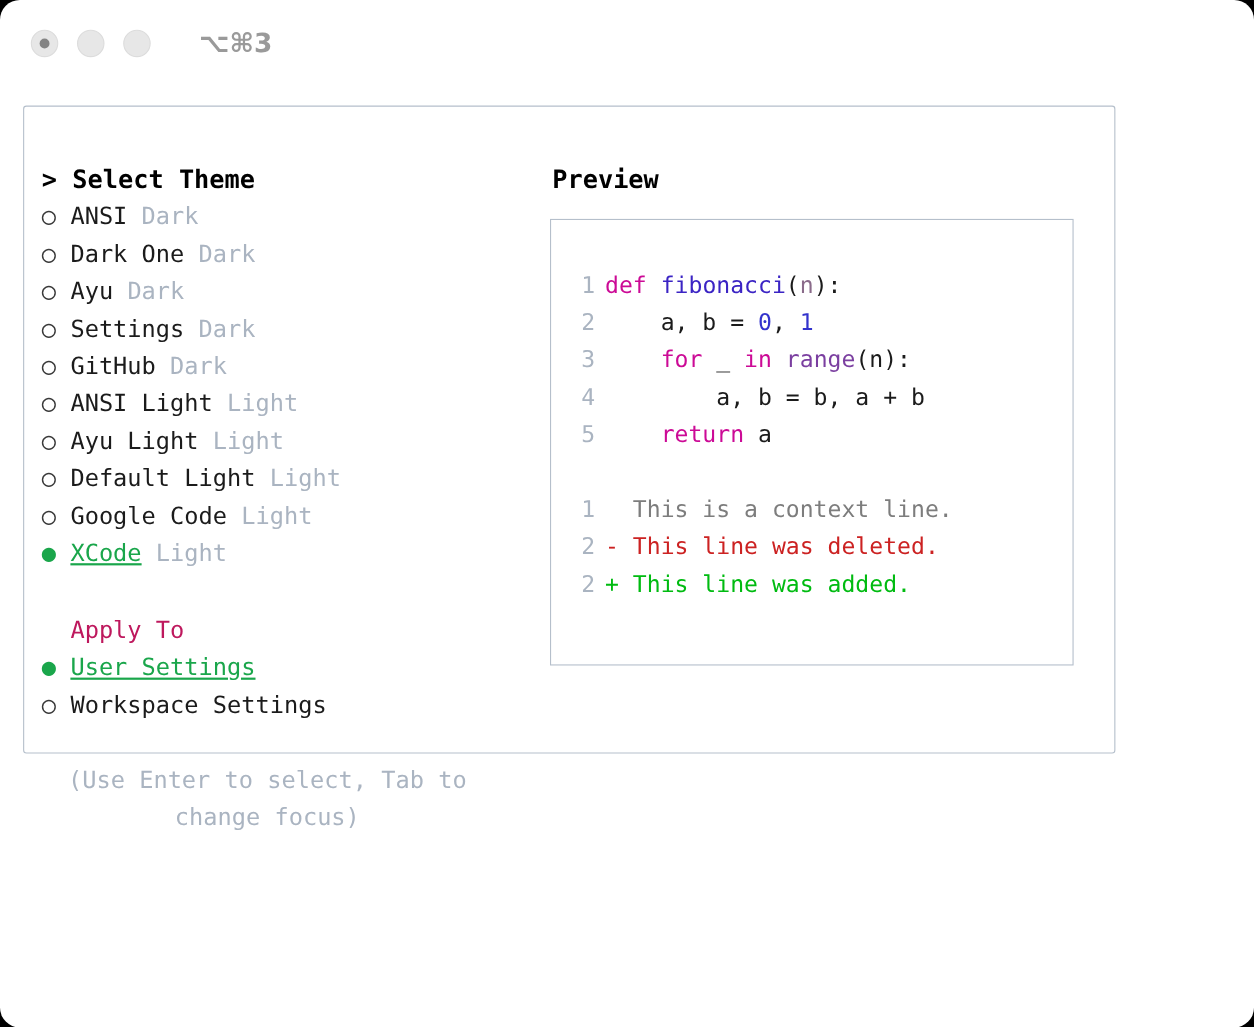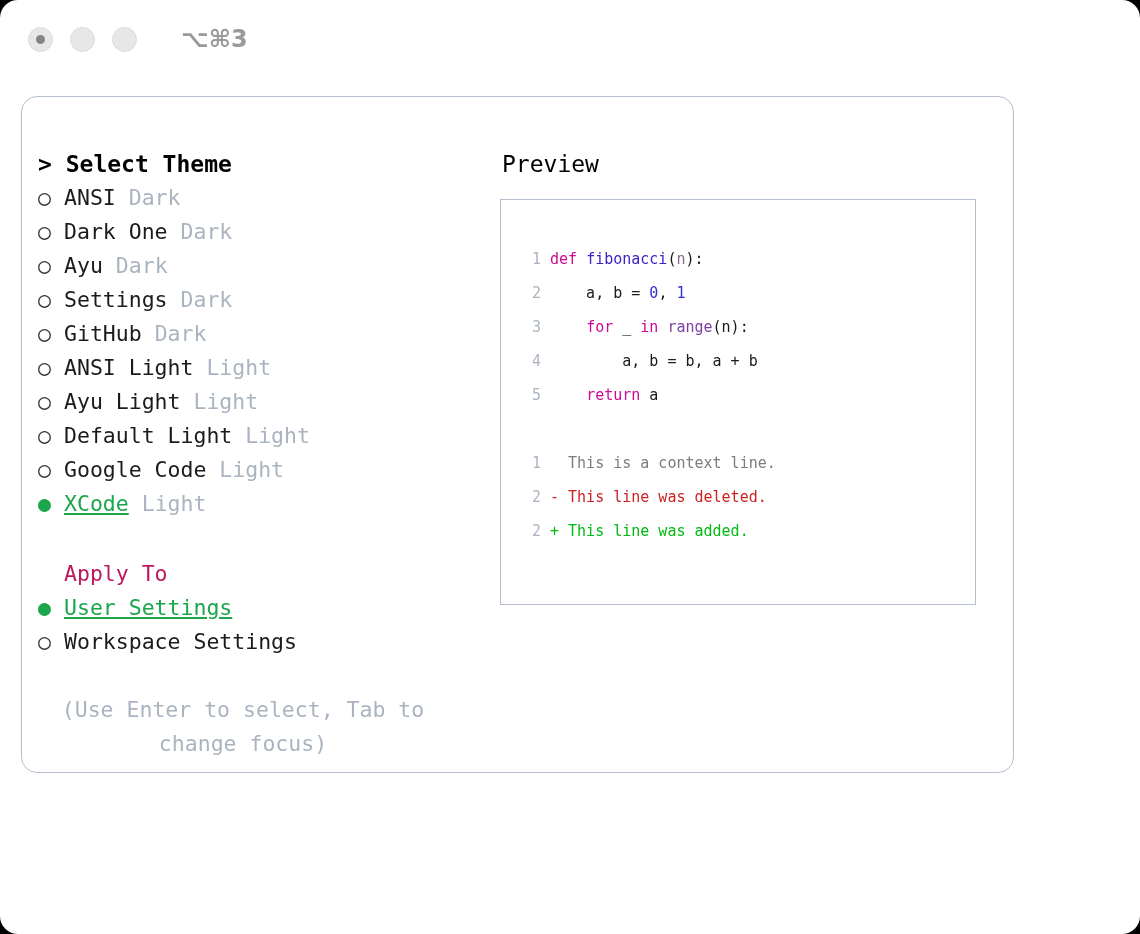--- a/index.html
+++ b/index.html
@@ -66,23 +66,23 @@
     letter-spacing: 0px;
     font-family: "DejaVu Sans", "Liberation Sans", sans-serif;
   }
 
   
   .card {
     position: absolute;
     left: 21px;
     top: 96px;
     width: 993px;
-    height: 677px;
+    height: 589px;
     border: 1.6px solid #b5bfcb;
-    border-radius: 16px;
+    border-radius: 3px;
     box-sizing: border-box;
     background: #ffffff;
   }
 
   .card-inner {
     position: absolute;
     left: 0; top: 0;
     width: 100%;
     height: 100%;
     display: flex;
@@ -142,36 +142,36 @@
     line-height: 34px;
     color: #aab4c1;
     width: 410px;
     white-space: normal;
     text-align: center;
   }
 
   
   .preview-head {
     font-size: 23px;
-    font-weight: normal;
+    font-weight: bold;
     color: #000000;
     line-height: 34px;
     margin-left: 2px;
   }
   .preview-box {
     margin-top: 18px;
     width: 476px;
     height: 406px;
     border: 1.6px solid #b5bfcb;
     box-sizing: border-box;
     background: #ffffff;
     padding: 42px 0 0 18px;
   }
   .code-line {
-    font-size: 15px;
+    font-size: 21px;
     line-height: 34px;
     white-space: pre;
   }
   .ln {
     color: #aab4c1;
     display: inline-block;
     width: 22px;
     text-align: right;
     margin-right: 9px;
   }

